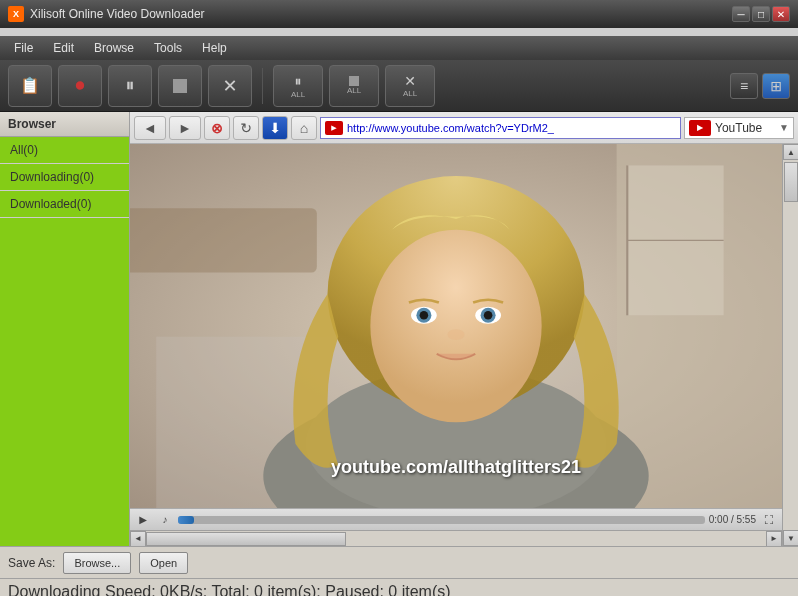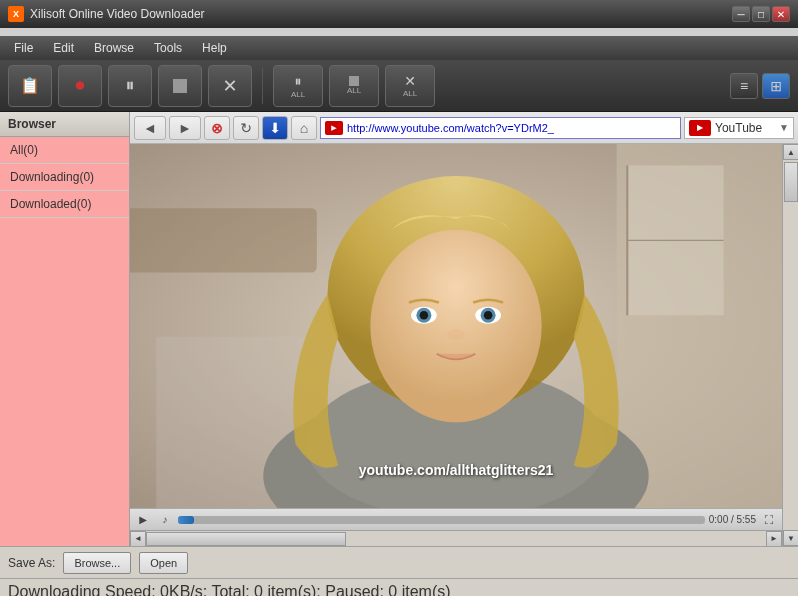--- a/index.html
+++ b/index.html
@@ -134,21 +134,21 @@
     
     #main {
       display: flex;
       height: calc(596px - 28px - 24px - 52px - 32px - 26px);
       background: #d4d0c8;
     }
 
     
     #sidebar {
       width: 130px;
-      background: #fca5a5;
+      background: #84cc16;
       border-right: 1px solid #a0a0a0;
       flex-shrink: 0;
     }
     #sidebar-header {
       background: linear-gradient(to bottom, #e0ddd6, #c8c4bc);
       padding: 5px 8px;
       font-size: 12px;
       font-weight: bold;
       color: #333;
       border-bottom: 1px solid #a0a0a0;
@@ -268,21 +268,21 @@
       position: relative;
       overflow: hidden;
     }
     
     .video-overlay-text {
       position: absolute;
       bottom: 30px;
       left: 50%;
       transform: translateX(-50%);
       color: white;
-      font-size: 14px;
+      font-size: 18px;
       font-weight: bold;
       text-shadow: 1px 1px 3px rgba(0,0,0,0.8);
       white-space: nowrap;
     }
     
     .fake-video {
       width: 100%;
       height: 100%;
       background:
         

